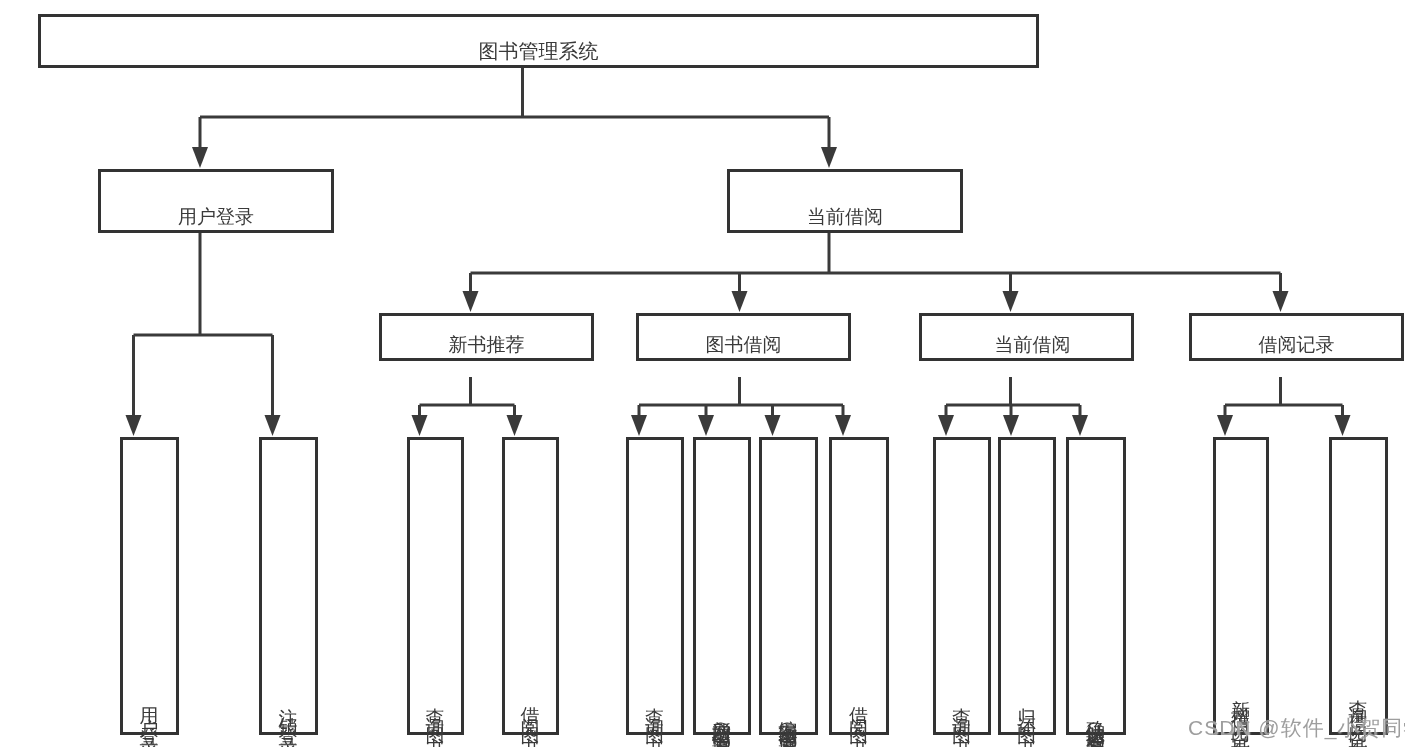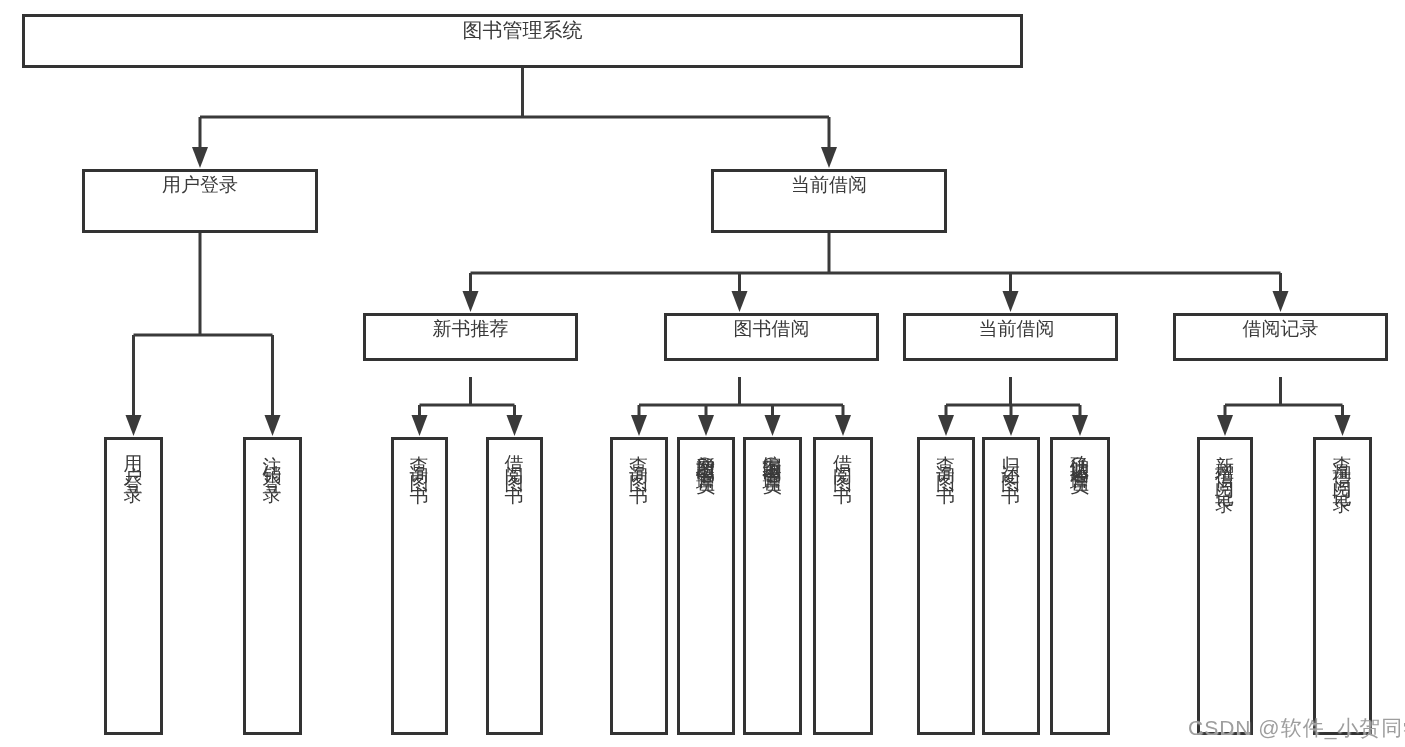--- a/index.html
+++ b/index.html
@@ -18,23 +18,24 @@
     font-family:"Liberation Sans","DejaVu Sans",sans-serif;
   }
   .connectors{position:absolute;left:0;top:0;width:1405px;height:747px;z-index:1;}
   .connectors path{stroke:var(--line);stroke-width:3;fill:none;}
   .connectors polygon{fill:var(--line);stroke:none;}
   .node{
     position:absolute;
     box-sizing:border-box;
     border:3px solid var(--border);
     background:#fff;
-    display:flex;align-items:flex-start;justify-content:center;
+    display:flex;align-items:flex-end;justify-content:center;
     color:var(--text);
     z-index:2;
+    margin-left:16px;
   }
   .root{left:22px;top:14px;width:1001px;height:54px;font-size:20px;}
   .l2{top:169px;width:236px;height:64px;font-size:19px;}
   .l3{top:313px;width:215px;height:48px;font-size:19px;}
   .leaf{top:437px;height:298px;font-size:19px;}
   .leaf .vtext{
     writing-mode:vertical-rl;
     text-orientation:mixed;
     letter-spacing:10px;
     line-height:1;
@@ -98,21 +99,21 @@
   <div class="node l2" style="left:82px;">
     <span>用户登录</span>
   </div>
   <div class="node l2" style="left:711px;">
     <span>当前借阅</span>
   </div>
 
   <div class="node l3" style="left:363px;">
     <span>新书推荐</span>
   </div>
-  <div class="node l3" style="left:664px;">
+  <div class="node l3" style="left:620px;">
     <span>图书借阅</span>
   </div>
   <div class="node l3" style="left:903px;padding-left:12px;">
     <span>当前借阅</span>
   </div>
   <div class="node l3" style="left:1173px;">
     <span>借阅记录</span>
   </div>
 
   <div class="node leaf" style="left:104px;width:59px;">

